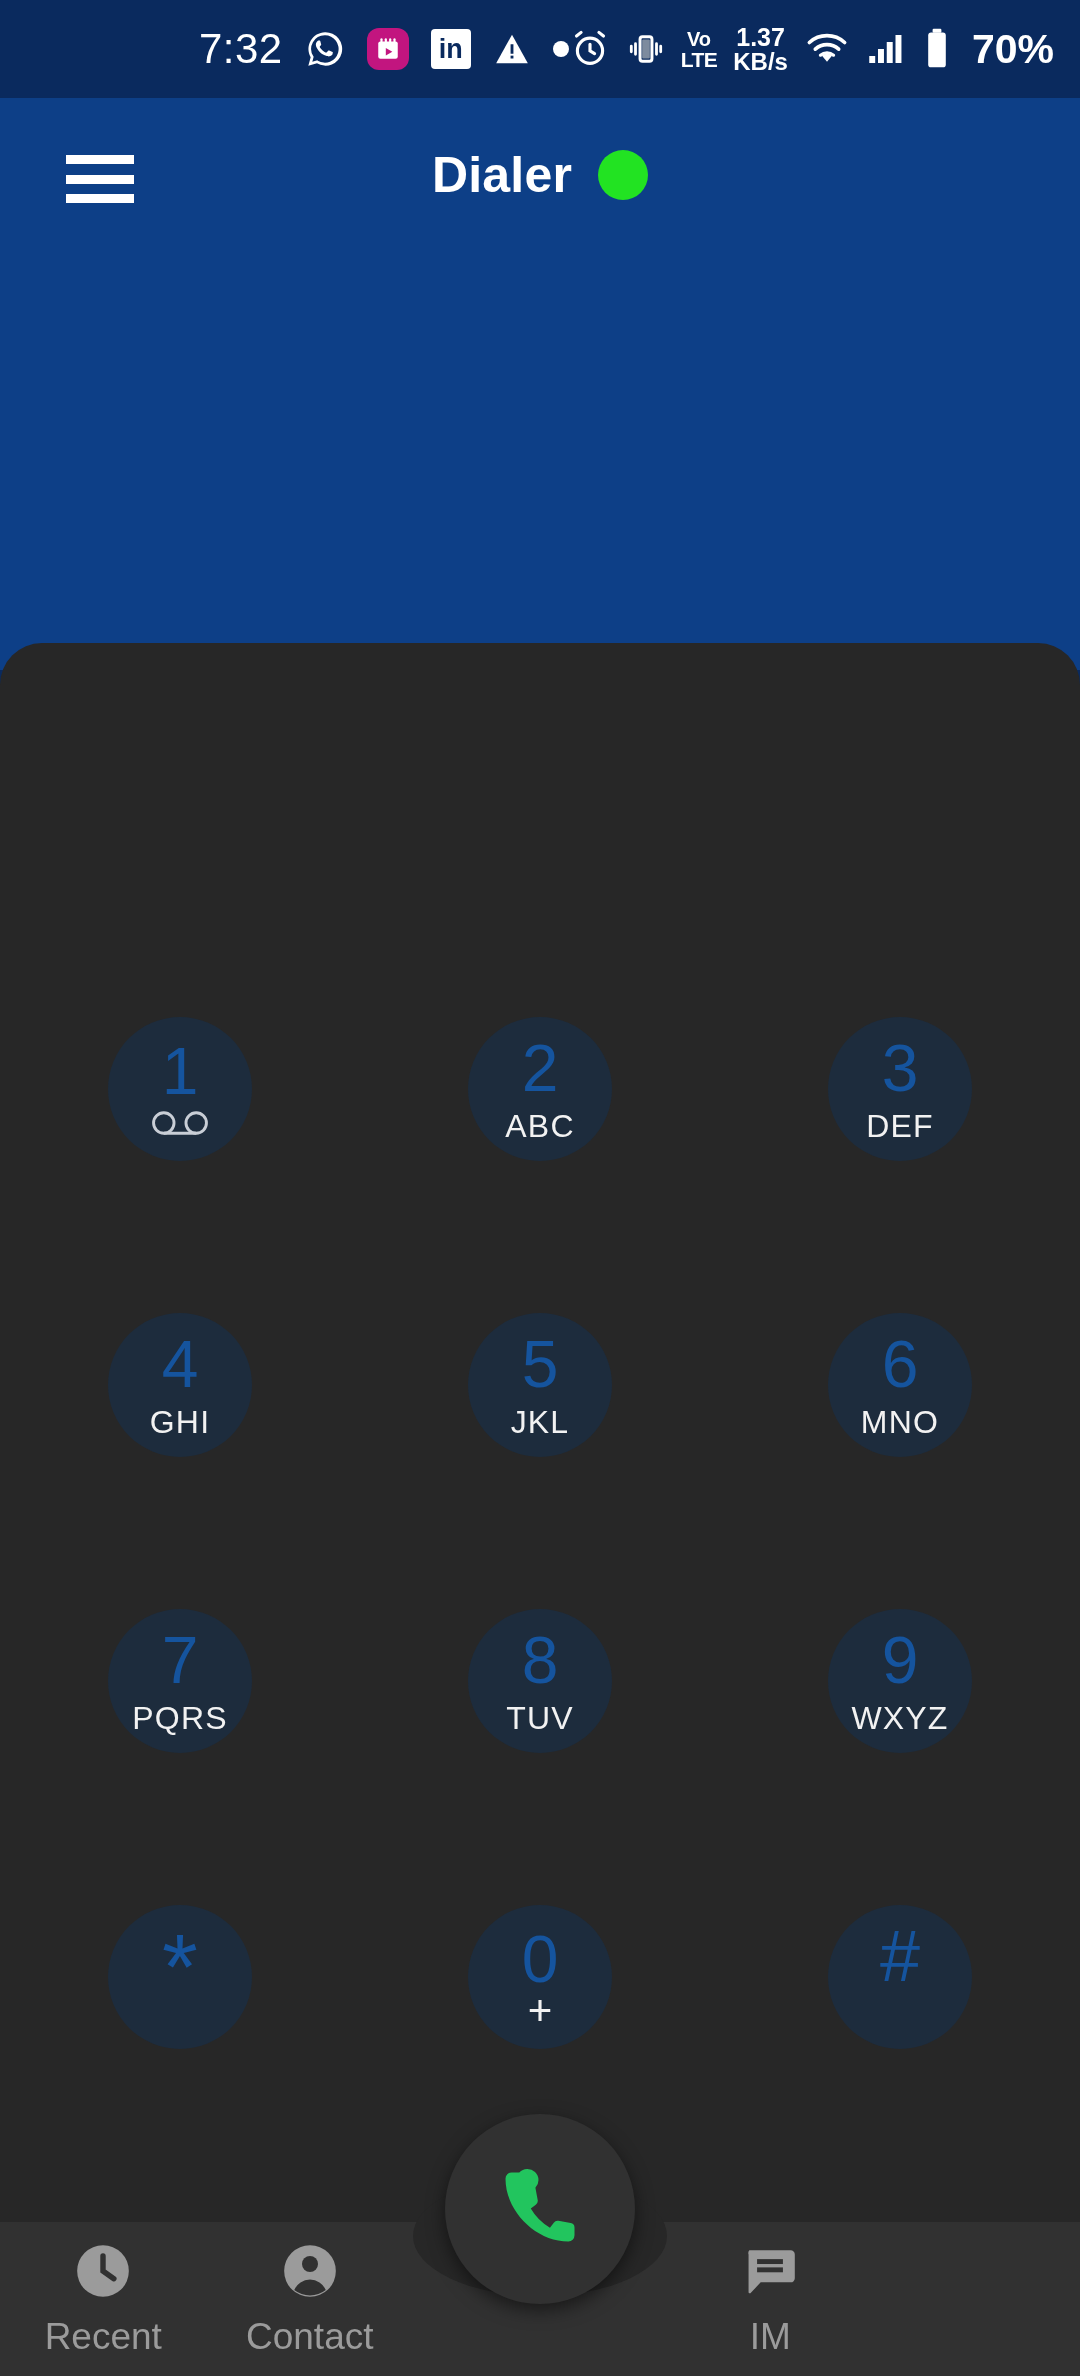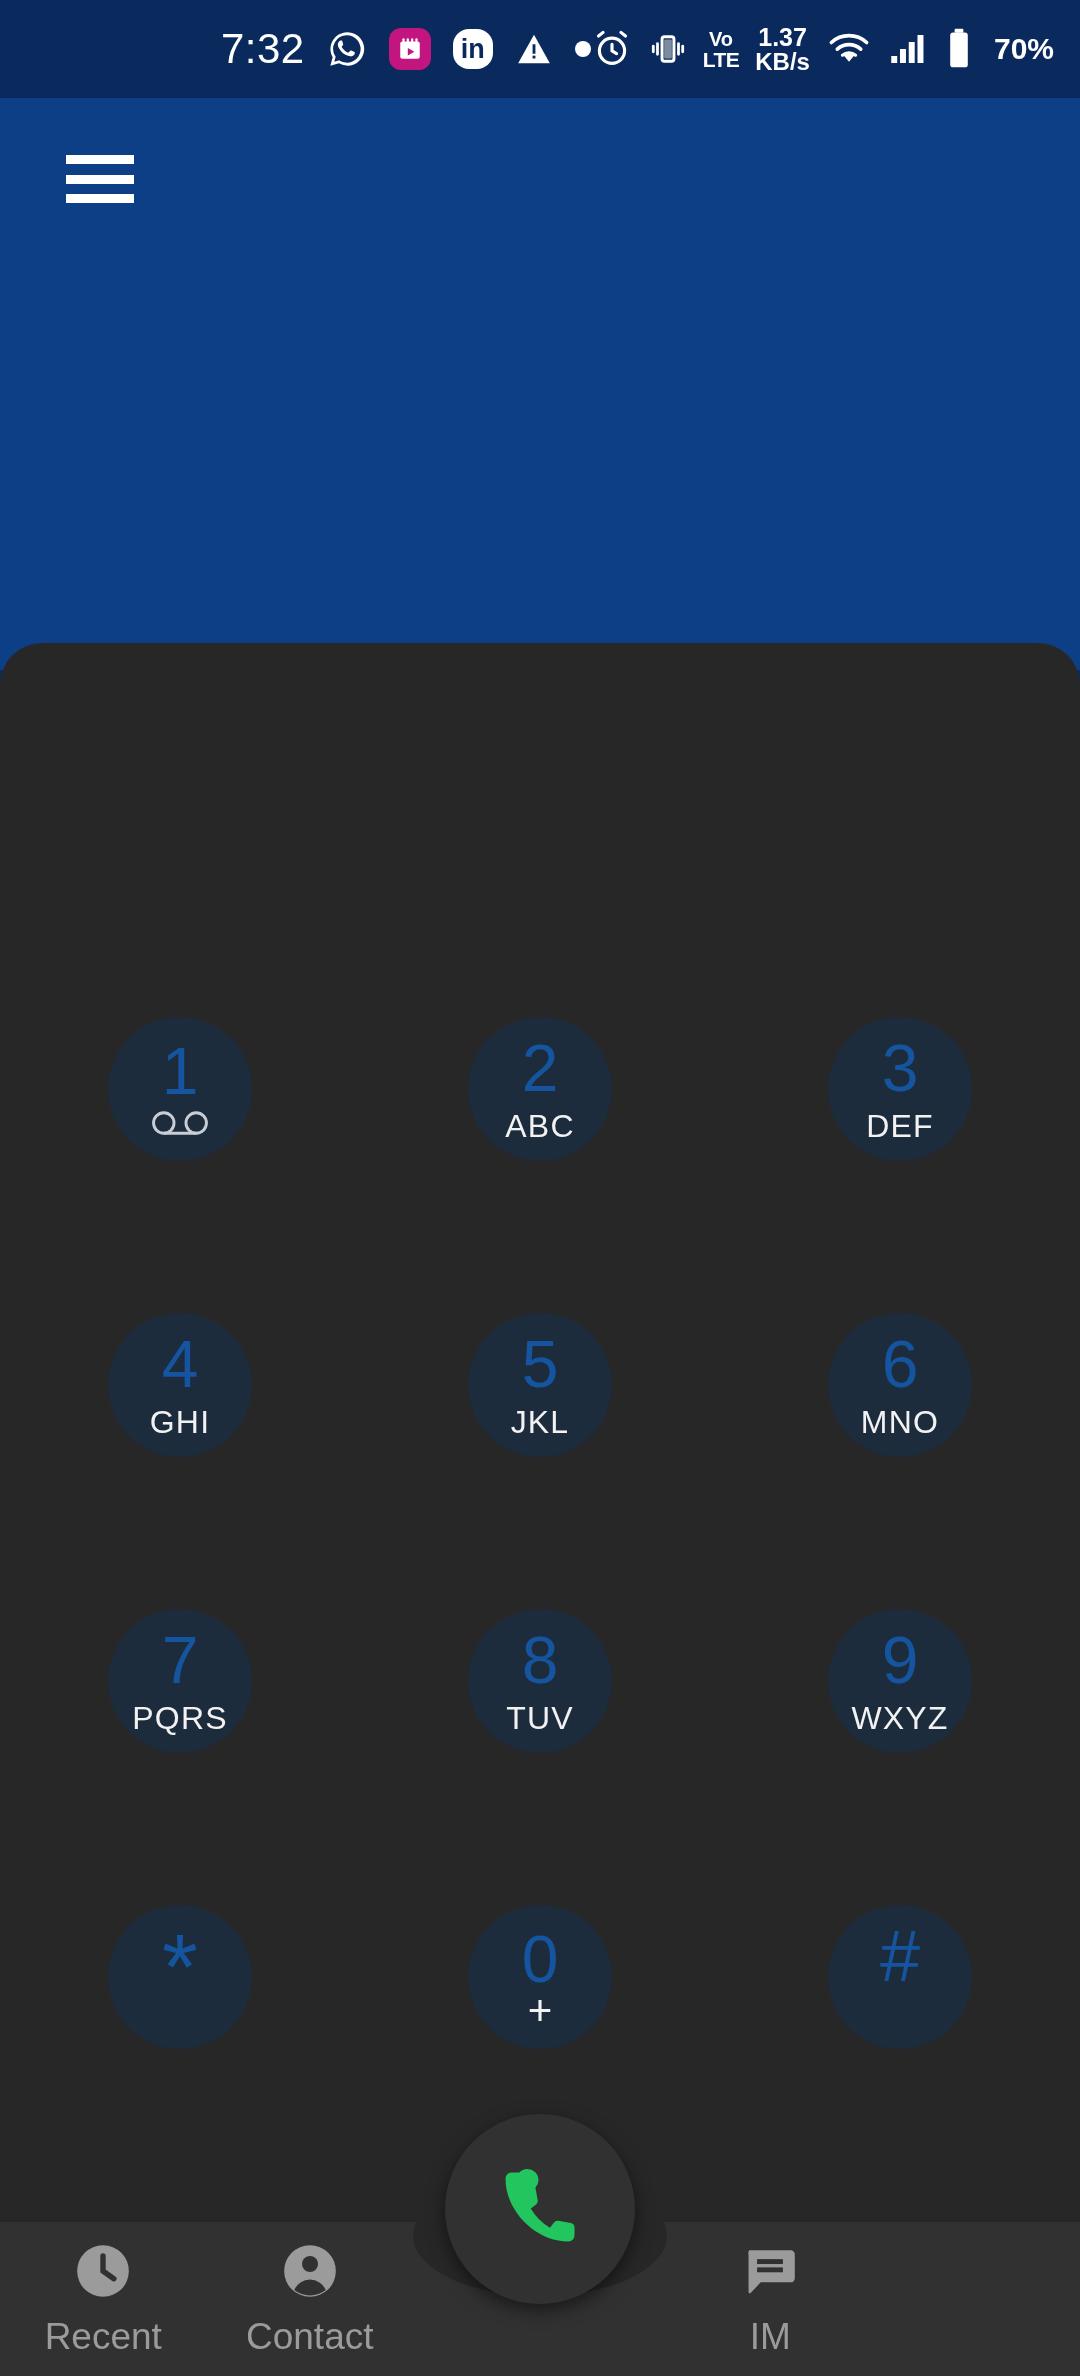--- a/index.html
+++ b/index.html
@@ -22,40 +22,40 @@
   .sb-time{ color:#ffffff; font-size:42px; font-weight:400; letter-spacing:.5px; }
   .sb-right{ display:flex; align-items:center; gap:14px; }
   .ic{ display:inline-flex; align-items:center; justify-content:center; }
 
   .wa-ic svg{ display:block; }
   .cal-ic{
     width:42px; height:42px; border-radius:12px;
     background:#c2157f; display:inline-flex; align-items:center; justify-content:center;
   }
   .li-ic{
-    width:40px; height:40px; background:#ffffff; border-radius:16px;
+    width:40px; height:40px; background:#ffffff; border-radius:4px;
     display:inline-flex; align-items:center; justify-content:center;
     color:#0a2a5e; font-size:27px; font-weight:700; line-height:1;
     font-family:"Liberation Sans", sans-serif;
   }
   .dot-ic{ width:16px; height:16px; border-radius:50%; background:#ffffff; }
 
   .netspeed{
     display:flex; flex-direction:column; align-items:center; justify-content:center;
     color:#fff; line-height:1.0; margin:0 2px;
   }
   .netspeed .n1{ font-size:25px; font-weight:700; }
   .netspeed .n2{ font-size:24px; font-weight:700; }
   .volte{
     display:flex; flex-direction:column; align-items:center; justify-content:center;
     color:#fff; line-height:1.0;
   }
   .volte .v1{ font-size:20px; font-weight:700; }
   .volte .v2{ font-size:21px; font-weight:700; letter-spacing:-.5px;}
-  .sb-batt{ color:#fff; font-size:30px; font-weight:700; margin-left:4px; }
+  .sb-batt{ color:#fff; font-size:41px; font-weight:700; margin-left:4px; }
 
   
   .appbar{
     position:absolute; top:98px; left:0; width:1080px; height:572px;
     background:#0d3f87;
   }
   .hamburger{
     position:absolute; left:66px; top:57px;
     width:68px; height:48px;
     display:flex; flex-direction:column; justify-content:space-between;
@@ -234,20 +234,24 @@
 
       <span class="sb-batt">70%</span>
     </div>
   </div>
 
   <div class="appbar">
     <div class="hamburger">
       <span></span>
       <span></span>
       <span></span>
+    </div>
+    <div class="apptitle-wrap">
+      <span class="apptitle">Dialer</span>
+      <span class="status-dot"></span>
     </div>
   </div>
 
   <div class="sheet">
 
     <div class="keypad">
 
       <div class="key">
         <span class="circle"></span>
         <span class="digit">1</span>

